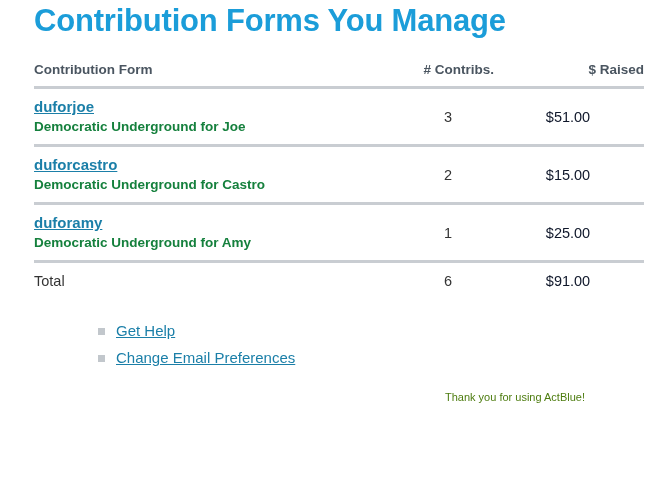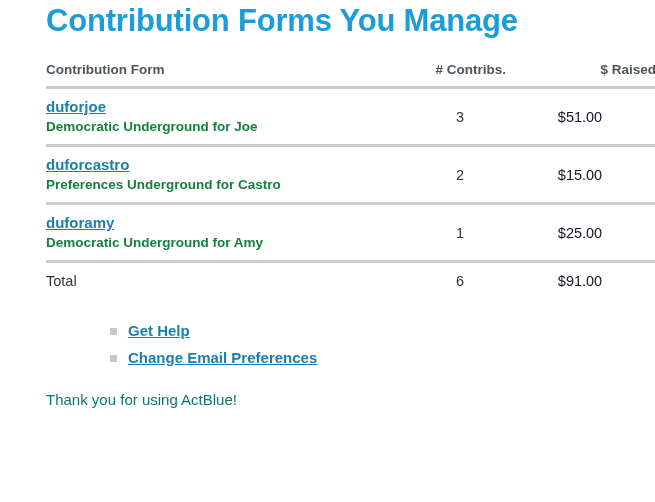--- a/index.html
+++ b/index.html
@@ -8,21 +8,21 @@
     background: #ffffff;
   }
   body {
     width: 655px;
     height: 502px;
     font-family: "Liberation Sans", sans-serif;
     color: #333333;
     overflow: hidden;
   }
   .page {
-    padding: 0 16px;
+    padding: 0 4px;
     box-sizing: border-box;
     width: 589px;
   }
   h1.title {
     margin: 0;
     padding: 0 0 0 30px;
     font-size: 31px;
     line-height: 42px;
     font-weight: bold;
     color: #1b9dd9;
@@ -94,21 +94,20 @@
     color: #333;
     font-weight: normal;
   }
   
   tr.amy-row td.formcell { border-bottom: 3px solid #c9cdd2; }
 
   ul.links {
     margin: 22px 0 0 0;
     padding-left: 112px;
     list-style: none;
-    font-weight: bold;
   }
   ul.links li {
     position: relative;
     margin-bottom: 5px;
     font-size: 15px;
     line-height: 22px;
   }
   ul.links li:before {
     content: "";
     position: absolute;
@@ -118,22 +117,23 @@
     height: 7px;
     background: #c2c7cc;
   }
   ul.links a {
     color: #1b7fa8;
     text-decoration: underline;
     cursor: pointer;
   }
   .thanks {
     margin: 22px 0 0 30px;
-    font-size: 15px;
-    color: #0f766e;
+    font-size: 11px;
+    color: #4d7c0f;
+    text-align: right;
   }
 </style>
 </head>
 <body>
 
 <div class="page">
 
   <h1 class="title">Contribution Forms You Manage</h1>
 
   <table class="contrib">
@@ -154,21 +154,21 @@
         <td class="formcell">
           <span class="form-link">duforjoe</span>
           <span class="form-desc">Democratic Underground for Joe</span>
         </td>
         <td class="num-cell">3</td>
         <td class="amt-cell">$51.00</td>
       </tr>
       <tr>
         <td class="formcell">
           <span class="form-link">duforcastro</span>
-          <span class="form-desc">Preferences Underground for Castro</span>
+          <span class="form-desc">Democratic Underground for Castro</span>
         </td>
         <td class="num-cell">2</td>
         <td class="amt-cell">$15.00</td>
       </tr>
       <tr class="amy-row">
         <td class="formcell">
           <span class="form-link">duforamy</span>
           <span class="form-desc">Democratic Underground for Amy</span>
         </td>
         <td class="num-cell">1</td>

